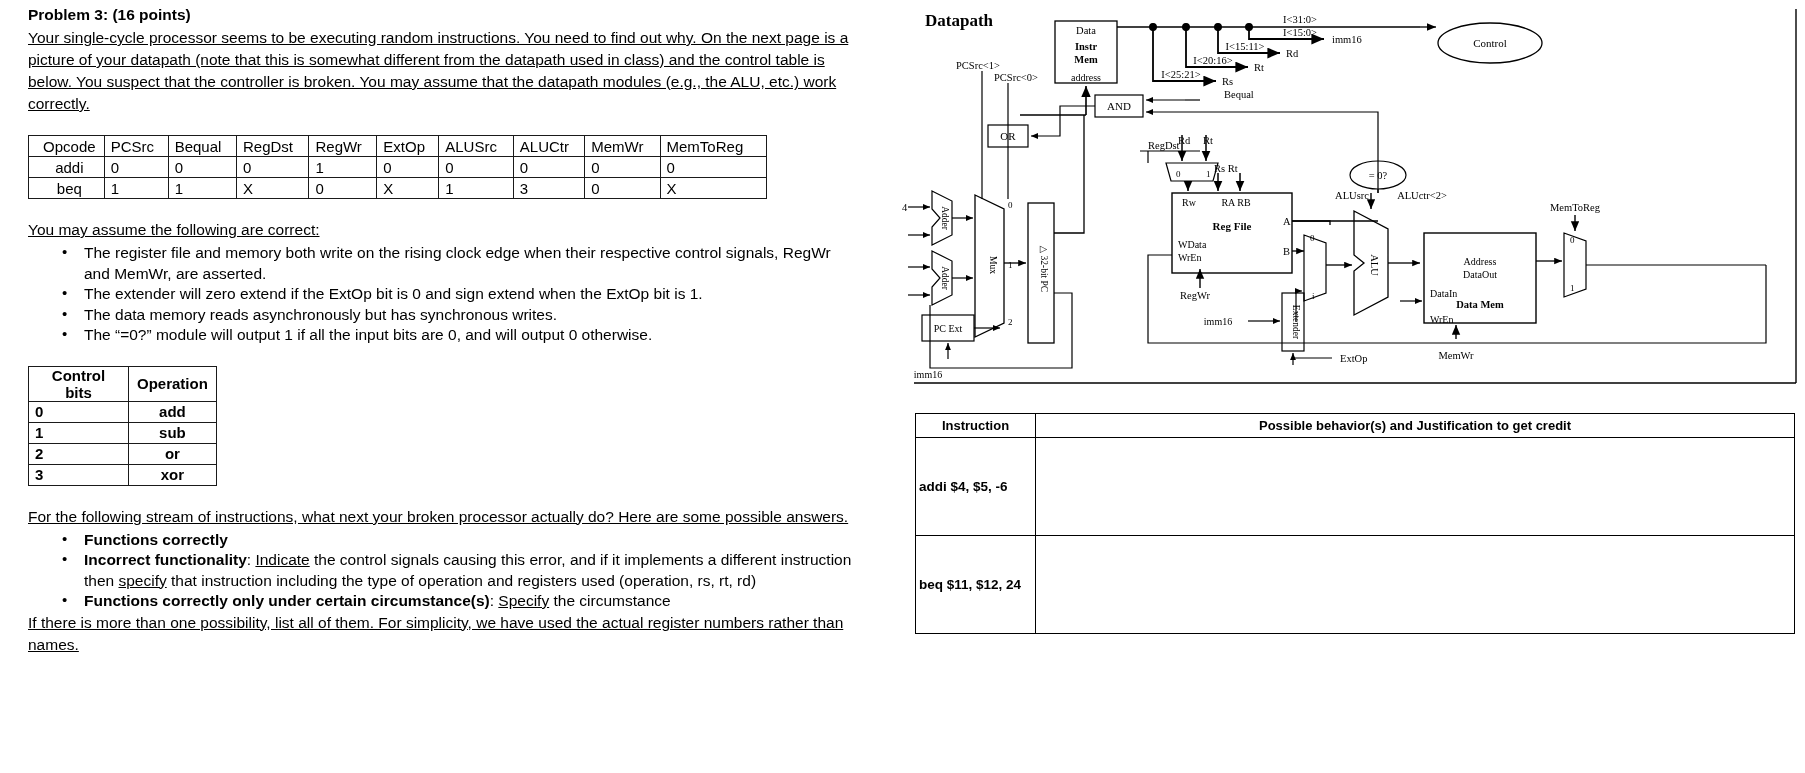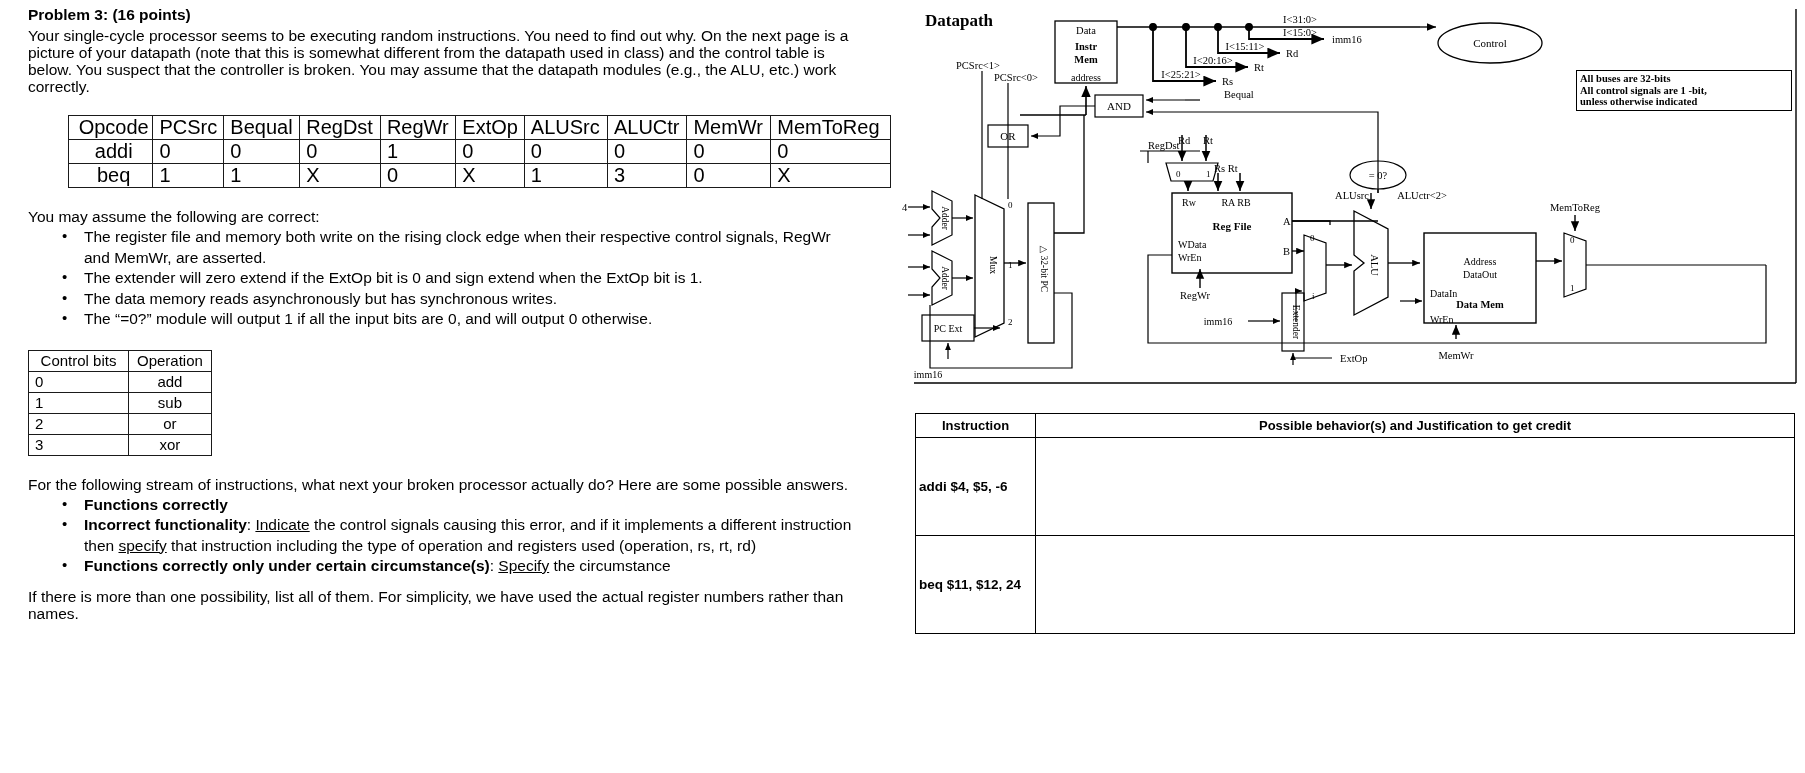--- a/index.html
+++ b/index.html
@@ -11,45 +11,45 @@
     color:#000000;
     overflow:hidden;
     position:relative;
   }
 
   
   #left-col {
     position:absolute; left:28px; top:6px; width:830px; height:765px;
   }
   .prob-title { font-size:15.5px; font-weight:bold; margin-bottom:3px; }
-  .para { font-size:15.5px; line-height:17px; margin:0 0 0 0; }
+  .para { font-size:15.5px; line-height:22px; margin:0 0 0 0;text-decoration:underline; }
   .spacer-20 { height:20px; }
 
   
-  table.ctab { border-collapse:collapse; width:823px; font-size:20px;margin-left:40px; }
+  table.ctab { border-collapse:collapse; width:739px; font-size:15px; }
   table.ctab td, table.ctab th {
     border:1px solid #1a1a1a; height:21px; padding:0 0 0 6px;
     text-align:left; font-weight:normal; vertical-align:middle;
   }
   table.ctab th { font-weight:normal; }
   table.ctab tr td:first-child, table.ctab tr th:first-child { text-align:center; }
   table.ctab tr td:first-child { text-align:center; }
 
   
   ul.bl { margin:2px 0 0 0; padding:0 0 0 0; list-style:none; }
   ul.bl > li {
     font-size:15.5px; line-height:20.5px; position:relative;
     padding-left:56px; margin-bottom:0px;
   }
   ul.bl > li::before {
     content:"\2022"; position:absolute; left:34px; top:-1px; font-size:15px;
   }
 
   
-  table.atab { border-collapse:collapse; font-size:15px; }
+  table.atab { border-collapse:collapse; font-size:15px;font-weight:bold; }
   table.atab td {
     border:1px solid #1a1a1a; height:21px; padding:0 8px;
     vertical-align:middle;
   }
   table.atab td.k { width:100px; text-align:left; padding-left:6px; }
   table.atab td.v { width:80px; text-align:center; }
   table.atab td.hk { width:100px; text-align:center; }
   table.atab td.hv { width:80px; text-align:center; }
 
   
@@ -183,21 +183,21 @@
   <div class="spacer-20"></div>
 
   <div class="para">For the following stream of instructions, what next your broken processor actually do? Here are some possible answers.</div>
 
   <ul class="bl">
     <li><span class="bold">Functions correctly</span><span></span></li>
     <li><span class="bold">Incorrect functionality</span><span>: <span class="u">Indicate</span> the control signals causing this error, and if it implements a different instruction then <span class="u">specify</span> that instruction including the type of operation and registers used (operation, rs, rt, rd)</span></li>
     <li><span class="bold">Functions correctly only under certain circumstance(s)</span><span>: <span class="u">Specify</span> the circumstance</span></li>
   </ul>
 
-  <div class="para" style="margin-top:11px;">If there is more than one possibility, list all of them. For simplicity, we have used the actual register numbers rather than names.</div>
+  <div class="para" style="margin-top:0px;">If there is more than one possibility, list all of them. For simplicity, we have used the actual register numbers rather than names.</div>
 </div>
 
 <div id="right-col">
 
   <div id="dp-title">Datapath</div>
 
   <svg id="dp-canvas" viewBox="0 0 905 390">
     <defs>
       <marker id="ar" markerWidth="7" markerHeight="7" refX="6" refY="2.5" orient="auto">
         <path d="M0,0 L6,2.5 L0,5 z" fill="#000"></path>
@@ -400,25 +400,20 @@
       <text x="141" y="266" font-size="9.5" transform="rotate(90 141,266)" text-anchor="middle">△ 32-bit PC</text>
       <text x="48" y="329" font-size="10" text-anchor="middle">PC Ext</text>
       <text x="2" y="208" font-size="10.5">4</text>
       <text x="28" y="375" font-size="10" text-anchor="middle">imm16</text>
       <text x="108" y="205" font-size="9">0</text>
       <text x="108" y="265" font-size="9">1</text>
       <text x="108" y="322" font-size="9">2</text>
     </g>
   </svg>
 
-  <div id="note-box">
-    <div>All buses are 32-bits</div>
-    <div>All control signals are 1 -bit,</div>
-    <div>unless otherwise indicated</div>
-  </div>
 
   <table class="anstab">
     <thead>
       <tr>
         <th style="width:120px;margin-top:12px;">Instruction</th>
         <th>Possible behavior(s) and Justification to get credit</th>
       </tr>
     </thead>
     <tbody>
       <tr>

